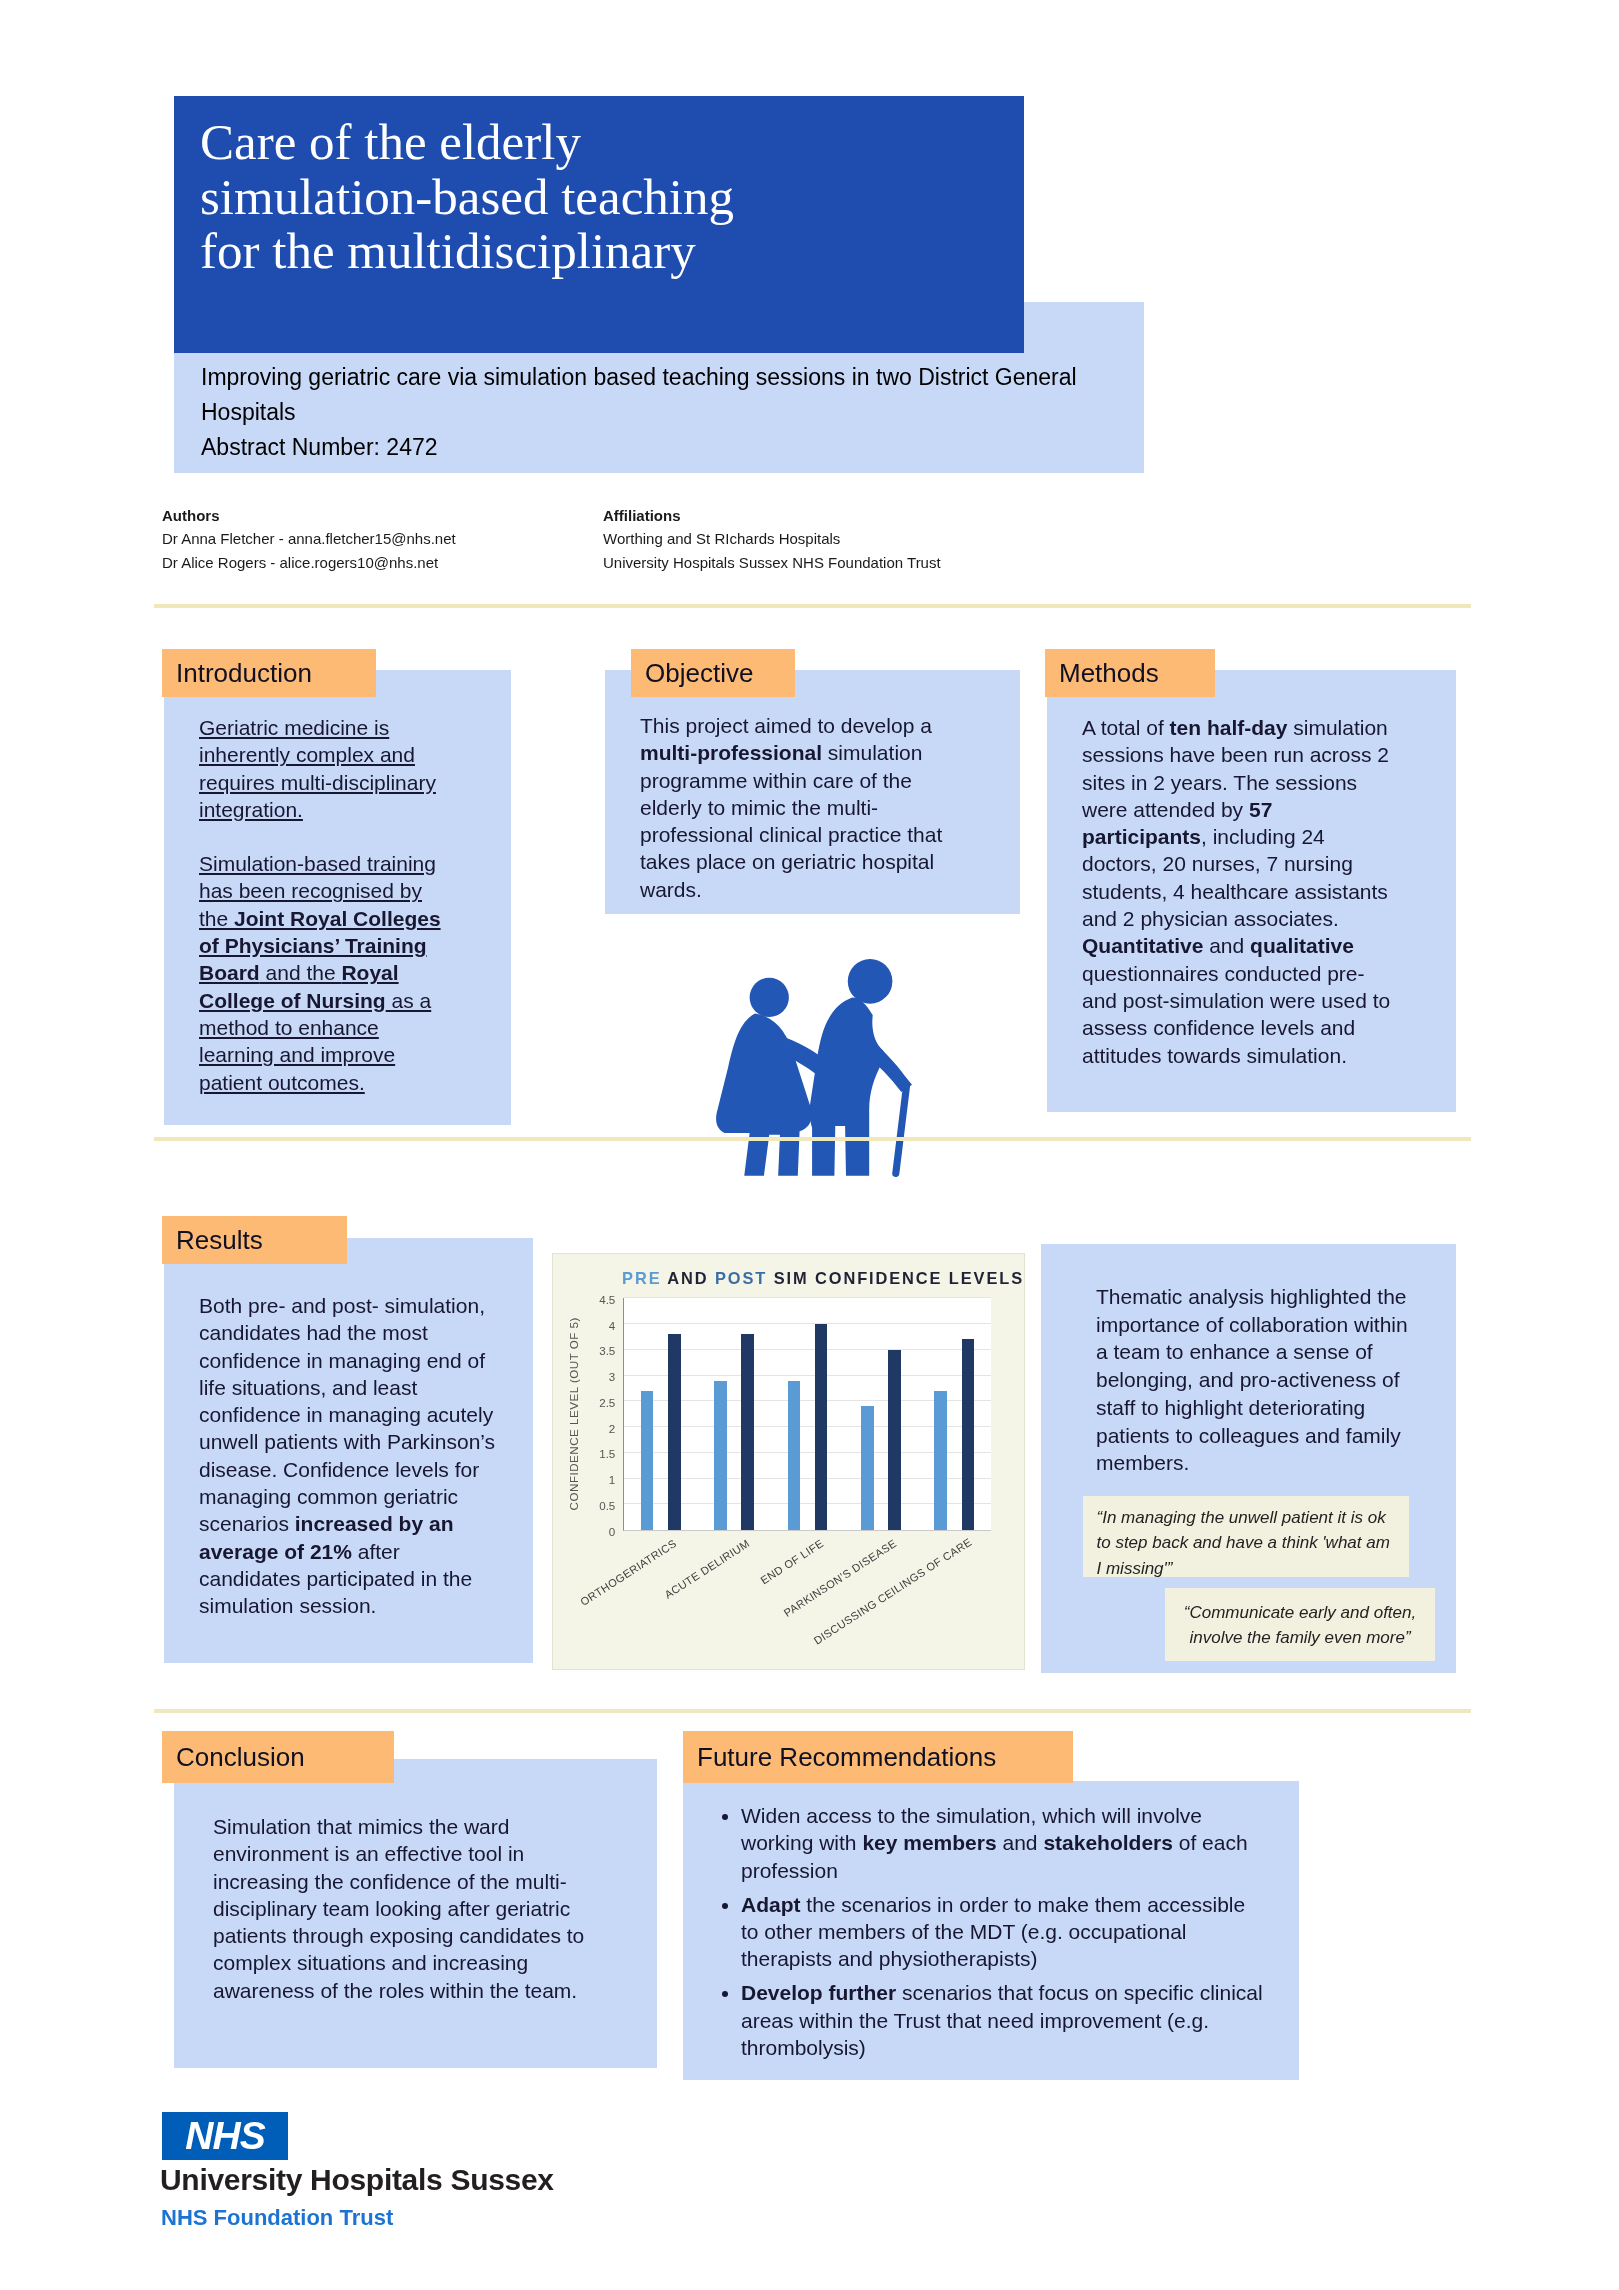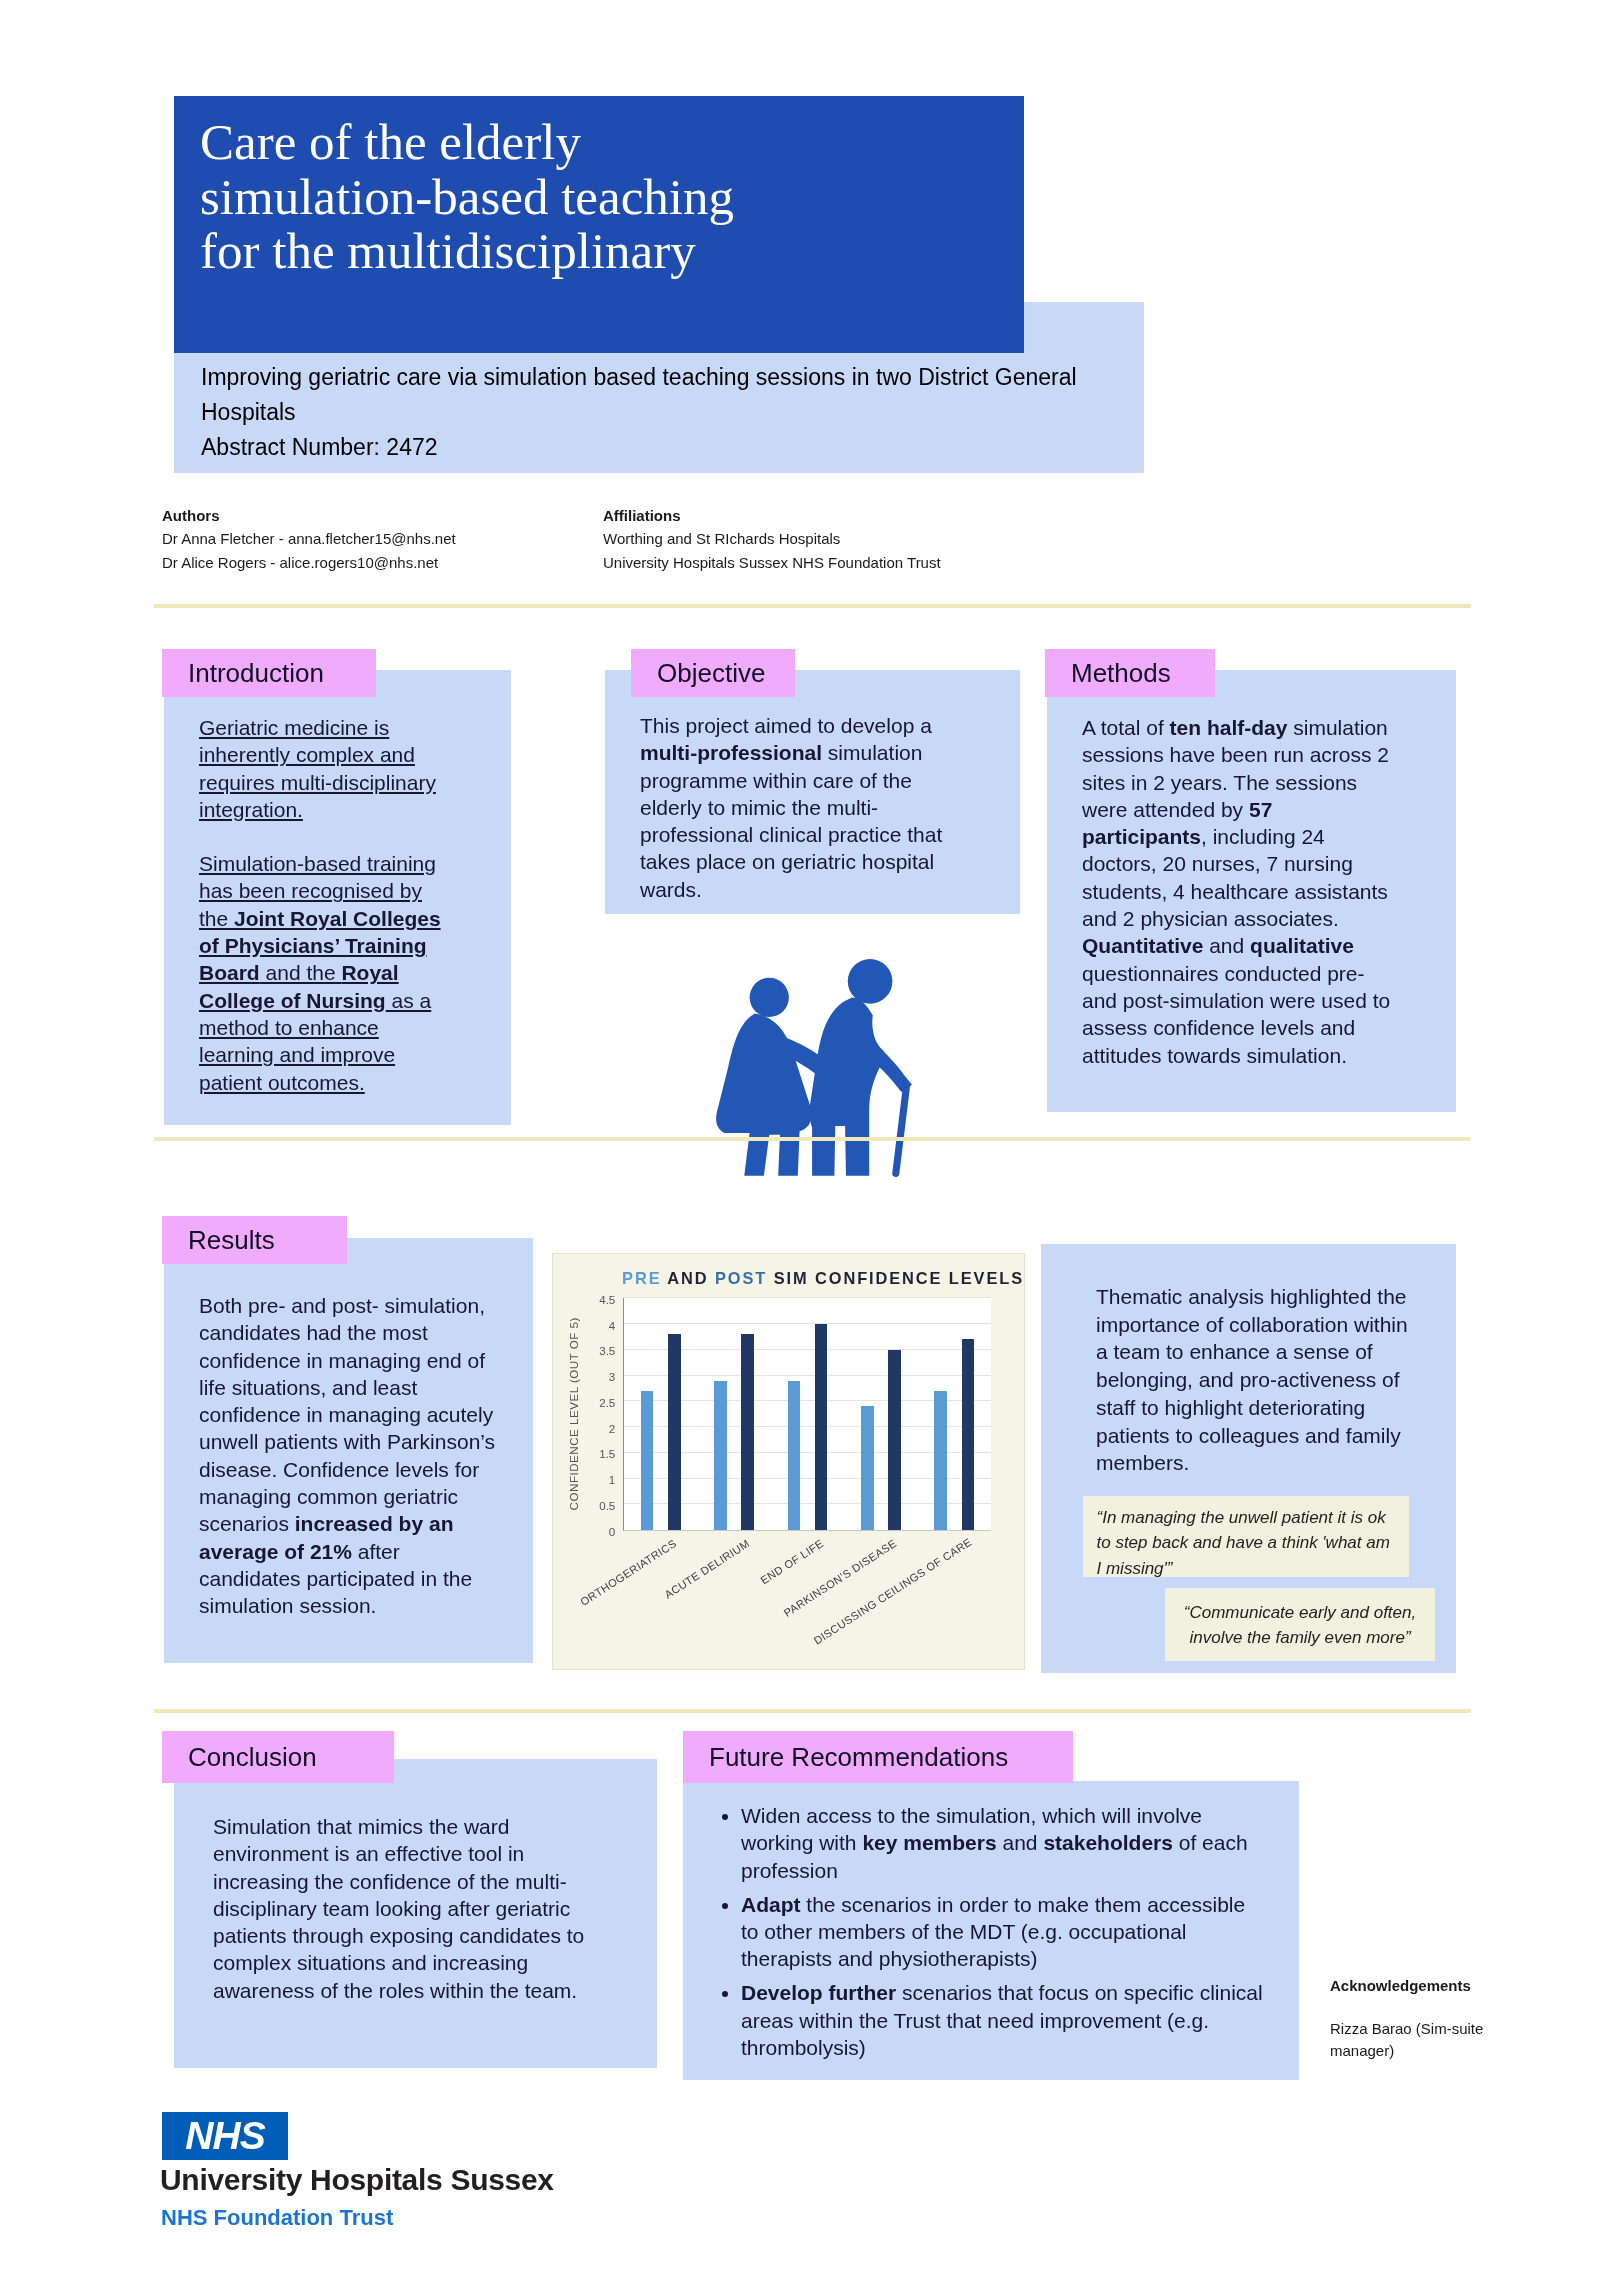--- a/index.html
+++ b/index.html
@@ -15,22 +15,22 @@
   .subtitle-text{padding:58px 35px 0 27px;font-size:23px;line-height:1.52;color:#000000;}
 
   .meta{font-size:15px;line-height:1.55;color:#1a1a1a;}
   .meta-h{font-weight:bold;}
   .authors{left:162px;top:504px;}
   .affils{left:603px;top:504px;}
 
   .divider{left:154px;width:1317px;height:3.9px;background:#f0e7bb;}
 
   
-  .sec-h{background:#f0abfc;color:#101022;font-size:26px;display:flex;align-items:center;
-         padding-left:26px;z-index:4;}
+  .sec-h{background:#fdba74;color:#101022;font-size:26px;display:flex;align-items:center;
+         padding-left:14px;z-index:4;}
   .panel{background:#c8d8f7;z-index:1;}
   .body-text{font-size:21px;line-height:1.3;}
   .b{font-weight:bold;margin-top:48px;}
   .gap{height:27px;}
 
   .intro-h{left:162px;top:649px;width:214px;height:48px;}
   .obj-h{left:603px;top:649px;width:164px;height:48px;margin-left:28px;}
   .meth-h{left:1045px;top:649px;width:170px;height:48px;}
   .intro-b{left:164px;top:670px;width:347px;height:455px;padding:44px 56px 0 35px;text-decoration:underline;}
   .obj-b{left:605px;top:670px;width:415px;height:244px;padding:42px 56px 0 35px;}
@@ -217,24 +217,20 @@
 
   <div class="abs sec-h future-h">Future Recommendations</div>
   <div class="abs panel body-text future-b">
     <ul>
       <li><span>Widen access to the simulation, which will involve working with </span><span class="b">key members</span><span> and </span><span class="b">stakeholders</span><span> of each profession</span></li>
       <li><span class="b">Adapt</span><span> the scenarios in order to make them accessible to other members of the MDT (e.g. occupational therapists and physiotherapists)</span></li>
       <li><span class="b">Develop further</span><span> scenarios that focus on specific clinical areas within the Trust that need improvement (e.g. thrombolysis)</span></li>
     </ul>
   </div>
 
-  <div class="abs ack">
-    <div class="ack-h">Acknowledgements</div>
-    <div>Rizza Barao (Sim-suite manager)</div>
-  </div>
 
   <div class="abs nhs-box">
     <span>NHS</span>
   </div>
   <div class="abs uhs">University Hospitals Sussex</div>
   <div class="abs nft">NHS Foundation Trust</div>
 
 </div>
 
 

